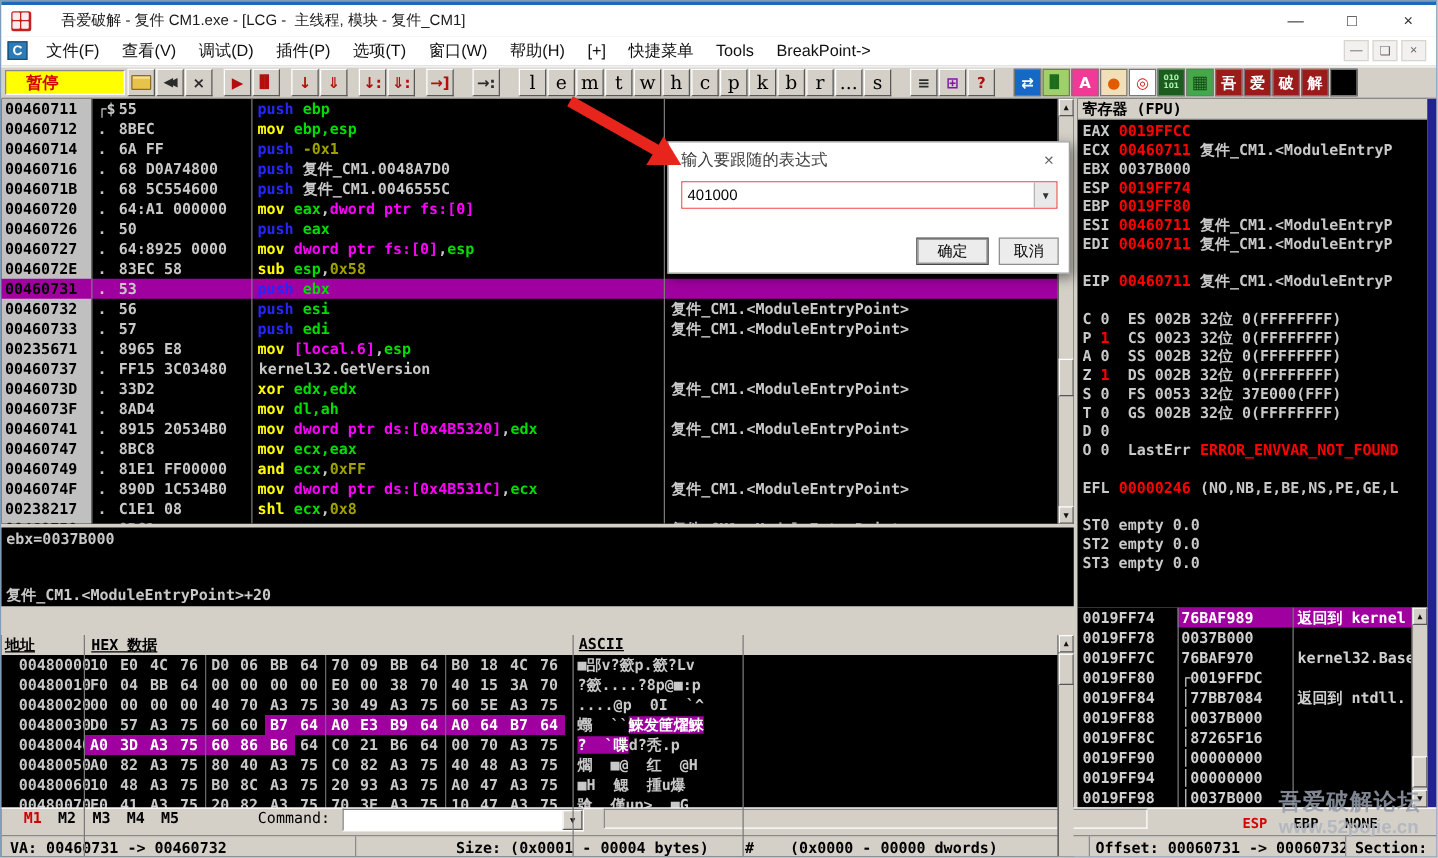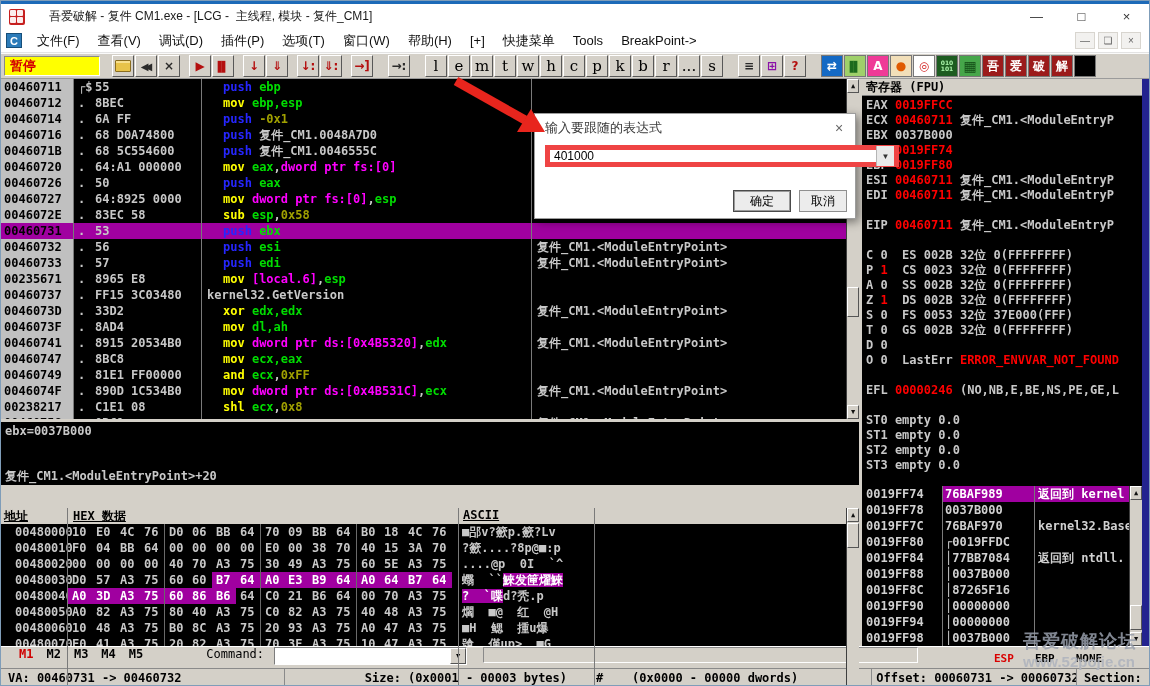--- a/index.html
+++ b/index.html
@@ -15,21 +15,21 @@
 .winbtns{margin-left:auto;display:flex;height:100%}
 .wbtn{width:45px;height:100%;display:flex;align-items:center;justify-content:center;font-size:13px;color:#333}
 
 .menubar{height:24px;background:#fff;display:flex;align-items:center;padding-left:5px;font-size:13px;color:#111;border-bottom:1px solid #e3e3e3}
 .menuicon{width:16px;height:15px;background:#2b7bb9;color:#fff;font:bold 11px "Liberation Sans",sans-serif;display:flex;align-items:center;justify-content:center;border:1px solid #164e79;margin-right:6px}
 .menu-item{padding:0 9px;white-space:pre}
 .mdibtns{margin-left:auto;display:flex;gap:3px;padding-right:8px}
 .mdib{width:20px;height:17px;display:flex;align-items:center;justify-content:center;font-size:10px;color:#666;background:#f2f1ef;border:1px solid #d8d5cf}
 
 .toolbar{height:26px;background:#d4d0c8;display:flex;align-items:center;padding:0 3px;border-top:1px solid #fafafa;border-bottom:1px solid #9b9b9b}
-.pausebox{width:96px;height:20px;background:#ffff00;color:#d40000;font:bold 13px "DejaVu Sans",sans-serif;display:flex;align-items:center;padding-left:5px;border:1px solid;border-color:#8a8a8a #ffffff #ffffff #8a8a8a;margin-right:12px}
+.pausebox{width:96px;height:20px;background:#ffff00;color:#d40000;font:bold 13px "DejaVu Sans",sans-serif;display:flex;align-items:center;padding-left:16px;border:1px solid;border-color:#8a8a8a #ffffff #ffffff #8a8a8a;margin-right:2px}
 .tbtn{min-width:22px;height:22px;background:#d4d0c8;border:1px solid;border-color:#ffffff #585858 #585858 #ffffff;display:flex;align-items:center;justify-content:center;margin-right:1px;font:bold 12px "DejaVu Sans",sans-serif;color:#222;padding:0 1px}
 .tbtn.gap{margin-left:8px}
 .tbtn.gap2{margin-left:14px}
 .tglyph{white-space:pre;text-align:center}
 .ic-red{color:#b40f0f}
 .ic-dark{color:#2b2b2b}
 .ic-purple{color:#8a12a8}
 .squeeze .tglyph{letter-spacing:-4px;font-size:10px;padding-right:3px}
 .letter{font:15px "DejaVu Serif",serif;width:21px;color:#000}
 .chip{border:1px solid #777;color:#fff;font:bold 12px "DejaVu Sans",sans-serif}
@@ -50,21 +50,21 @@
 .vline{position:absolute;top:0;bottom:0;width:1px;background:#7a7a7a;z-index:3}
 
 #disasm{left:0;top:0;width:858px;height:340px}
 .colbg{position:absolute;left:0;top:0;bottom:0;width:72px;background:#c0c0c0;z-index:0}
 .drows{position:relative;z-index:1;width:845px}
 .drow{display:flex;height:16px;line-height:16px;color:#c8c8c8}
 .drow.sel{background:#a000a0}
 .d-addr{width:72px;color:#000;padding-left:3px}
 .d-mark{width:22px;padding-left:5px;white-space:pre}
 .d-bytes{width:106px;white-space:pre;overflow:hidden}
-.d-dis{width:330px;white-space:pre;overflow:hidden;padding-left:22px}
+.d-dis{width:330px;white-space:pre;overflow:hidden;padding-left:5px}
 .d-cmt{flex:1;padding-left:6px;overflow:hidden;white-space:pre;color:#c8c8c8}
 .b{color:#2626ff}.y{color:#ffff00}.g{color:#00dd00}.m{color:#ff00ff}.o{color:#a0a000}.w{color:#c8c8c8}.r{color:#ff0000}
 .call{background:#ff0000;color:#ffff00}
 
 .vsb{position:absolute;right:0;top:0;bottom:0;width:13px;background:#d4d0c8;border-left:1px solid #3f3f3f;z-index:4}
 .sbtn,.sthumb{position:absolute;left:0;width:12px;background:#d4d0c8;border:1px solid;border-color:#ffffff #555 #555 #ffffff;display:flex;align-items:center;justify-content:center;font-size:7px;color:#111}
 .sbtn{height:14px}
 .sb-top{top:0}.sb-bottom{bottom:0}
 
 #infopane{left:0;top:343px;width:858px;height:63px;padding:2px 0 0 4px}
@@ -111,21 +111,21 @@
 .statusbar{position:absolute;left:0;top:667px;width:1150px;height:19px;background:#d4d0c8;border-top:1px solid #8a8a8a;display:flex;align-items:stretch;font:bold 12px "DejaVu Sans Mono",monospace;color:#000}
 .sseg{display:flex;align-items:center;white-space:pre;overflow:hidden;padding-left:7px}
 .sseg:nth-child(1){width:283px}
 .sseg:nth-child(2){width:587px;justify-content:center;border-left:1px solid #8a8a8a}
 .sseg:nth-child(3){width:205px;justify-content:center;border-left:1px solid #8a8a8a}
 .sseg:nth-child(4){flex:1;border-left:1px solid #8a8a8a}
 
 .dialog{position:absolute;left:533px;top:112px;width:322px;height:106px;background:#fff;border:1px solid #9d9d9d;box-shadow:3px 3px 9px rgba(0,0,0,.45);z-index:50}
 .dlg-title{height:27px;display:flex;align-items:center;padding-left:10px;font-size:13px;color:#3c3c3c}
 .dlg-close{margin-left:auto;width:32px;text-align:center;color:#666;font-size:14px}
-.dlg-combo{position:absolute;left:10px;top:31px;width:354px;height:22px;border:5px solid #ef4444;display:flex;align-items:center}
+.dlg-combo{position:absolute;left:10px;top:31px;width:301px;height:22px;border:1px solid #ef4444;display:flex;align-items:center}
 .dlg-input{border:0;outline:0;flex:1;height:100%;font:12px "Liberation Sans",sans-serif;padding-left:4px;color:#000}
 .dlg-cbbtn{width:18px;height:20px;background:#e9e9e9;border-left:1px solid #b5b5b5;display:flex;align-items:center;justify-content:center;font-size:8px;color:#333}
 .dlg-btn{position:absolute;height:22px;background:#ececec;border:1px solid #8f8f8f;font:12px "Liberation Sans",sans-serif;display:flex;align-items:center;justify-content:center;color:#000}
 .dlg-ok{left:198px;top:76px;width:58px;border:1px solid #4a4a4a;box-shadow:0 0 0 1px #9a9a9a inset}
 .dlg-cancel{left:264px;top:76px;width:48px}
 
 .arrow-svg{position:absolute;left:440px;top:70px;z-index:60;pointer-events:none}
 .wm{position:absolute;left:1022px;top:628px;z-index:70;pointer-events:none;font-weight:bold;color:rgba(150,158,170,.85)}
 .wm1{font-size:18px;letter-spacing:1px;white-space:pre}
 .wm2{font-size:15px;color:rgba(175,180,190,.9);white-space:pre}
@@ -815,21 +815,20 @@
           <div class="rline"><span class=" w">O 0  LastErr </span><span class=" r">ERROR_ENVVAR_NOT_FOUND</span></div>
 
           <div class="rline"></div>
 
           <div class="rline"><span class=" w">EFL </span><span class=" r">00000246</span><span class=" w"> (NO,NB,E,BE,NS,PE,GE,L</span></div>
 
           <div class="rline"></div>
 
           <div class="rline"><span class=" w">ST0 empty 0.0</span></div>
 
-          <div class="rline"><span class=" w">ST1 empty 0.0</span></div>
 
           <div class="rline"><span class=" w">ST2 empty 0.0</span></div>
 
           <div class="rline"><span class=" w">ST3 empty 0.0</span></div>
 
       </div>
     </div>
 
     <div class="pane" id="stackpane">
 
@@ -924,21 +923,21 @@
     <div class="cmdpanel"></div>
     <div class="jumpinfo">
       <span class="red">ESP</span>
       <span>EBP</span>
       <span>NONE</span>
     </div>
   </div>
 
   <div class="statusbar">
     <span class="sseg">VA: 00460731 -&gt; 00460732</span>
-    <span class="sseg">Size: (0x0001 - 00003 bytes)    #    (0x0000 - 00000 dwords)</span>
+    <span class="sseg">Size: (0x0001 - 00004 bytes)    #    (0x0000 - 00000 dwords)</span>
     <span class="sseg">Offset: 00060731 -&gt; 00060732</span>
     <span class="sseg">Section: &lt;复件_CM1</span>
   </div>
 
   <div class="dialog">
     <div class="dlg-title">
       <span>输入要跟随的表达式</span>
       <span class="dlg-close">×</span>
     </div>
     <div class="dlg-combo">

